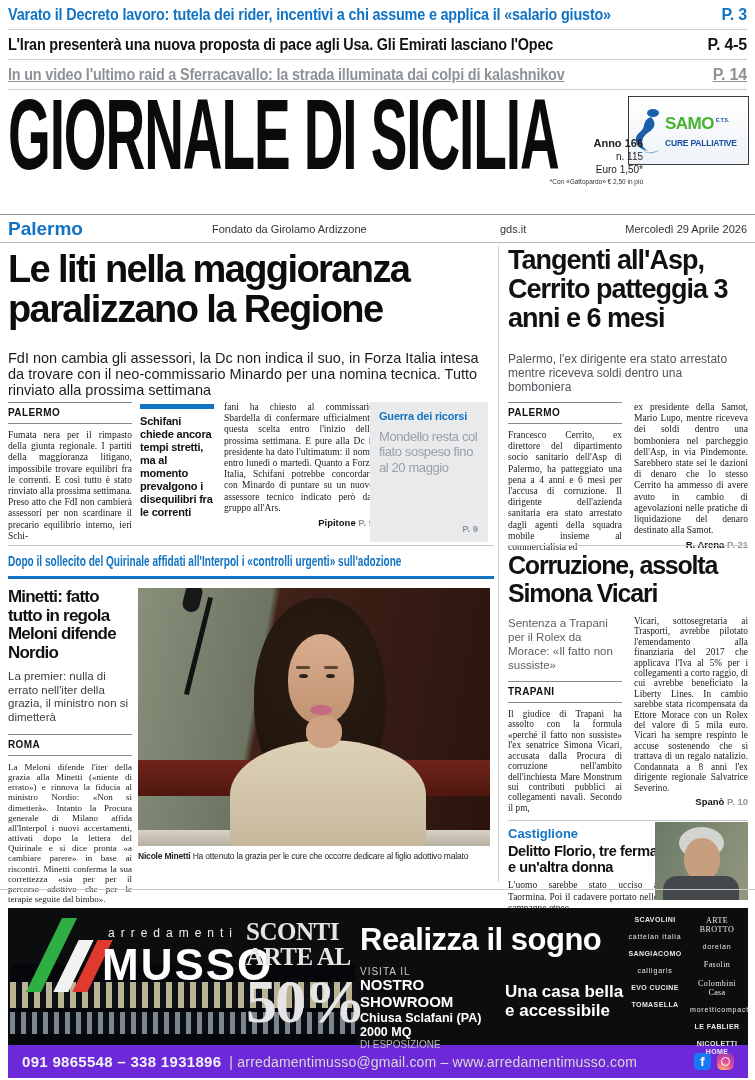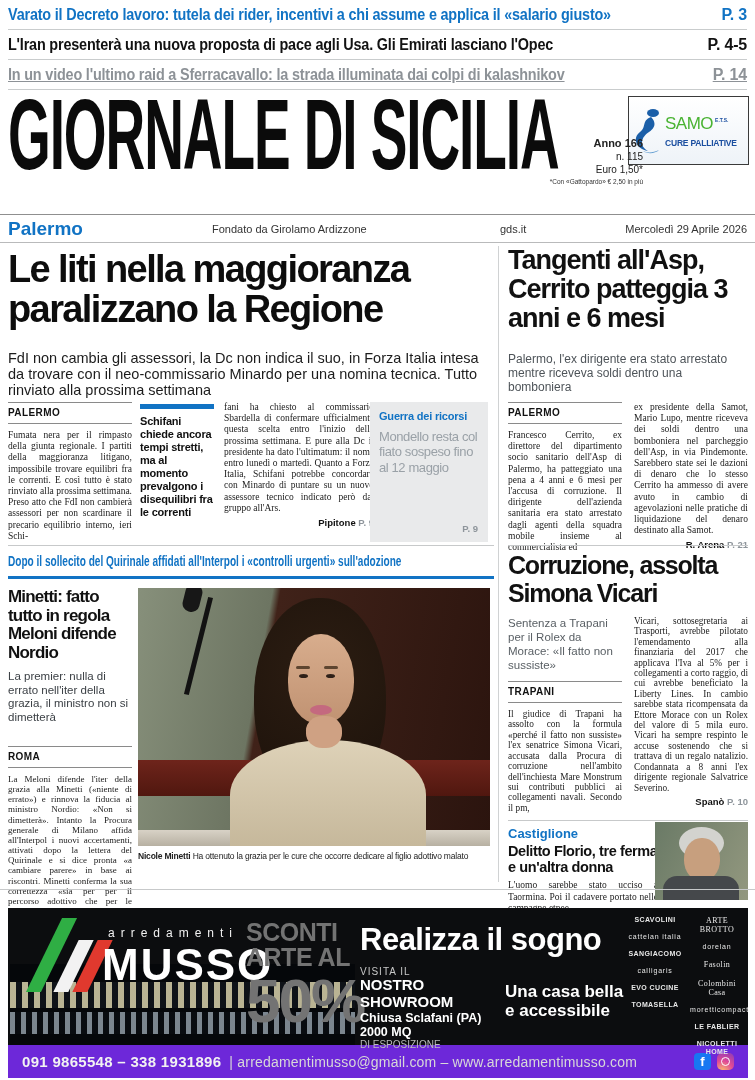--- a/index.html
+++ b/index.html
@@ -13,21 +13,21 @@
   .topline .t-page{font-weight:700;}
   .t1{color:#1173c4;} .t2{color:#121212;} .t3{color:#8d9297;text-decoration:underline;}
   
   .mast-title{position:absolute;left:8px;top:88px;margin:0;font-size:100px;line-height:.92;
               font-weight:700;letter-spacing:-2px;color:#0b0b0b;white-space:nowrap;
               transform:scaleX(.55);transform-origin:0 0;}
   .samo{position:absolute;right:6px;top:96px;width:115px;height:63px;border:1px solid #3a3a3a;
         background:linear-gradient(#ffffff,#eef3f8);display:flex;align-items:center;padding:2px;}
   .samo svg{flex:0 0 34px;height:52px;}
   .samo-txt{flex:1;text-align:left;}
-  .samo-name{color:#49b332;font-weight:400;font-size:17px;letter-spacing:-0.5px;}
+  .samo-name{color:#49b332;font-weight:700;font-size:17px;letter-spacing:-0.5px;}
   .samo-ets{color:#1b4fa0;font-weight:700;font-size:5px;margin-left:2px;vertical-align:super;}
   .samo-tag{color:#1b4fa0;font-weight:700;font-size:8.5px;margin-top:4px;letter-spacing:-0.2px;}
   .edition{position:absolute;right:112px;top:136px;text-align:right;font-size:10px;color:#222;line-height:1.3;}
   .ed-anno{font-weight:700;font-size:11px;}
   .ed-nota{font-size:6.5px;color:#333;margin-top:2px;white-space:nowrap;}
   
   .sectionbar{position:absolute;left:0;right:0;top:214px;height:27px;border-top:1px solid #8f8f8f;
               border-bottom:1px solid #b9babb;font-size:11px;color:#333;}
   .sb-edition{position:absolute;left:8px;top:3px;color:#1173c4;font-weight:700;font-size:19px;}
   .sb-founder{position:absolute;left:212px;top:8px;}
@@ -54,21 +54,21 @@
   .gb-kicker{color:#1173c4;font-weight:700;font-size:11px;margin-bottom:7px;letter-spacing:-0.2px;}
   .gb-text{font-size:13px;line-height:1.18;color:#9aa1a7;letter-spacing:-0.4px;}
   .gb-page{position:absolute;right:10px;bottom:8px;font-weight:700;font-size:9.5px;color:#8e959b;}
   
   .interpol{position:absolute;left:8px;top:552px;width:486px;border-bottom:3px solid #1173c4;padding-bottom:6px;}
   .interpol span{display:inline-block;font-weight:700;font-size:14px;color:#1173c4;white-space:nowrap;
                  transform:scaleX(.72);transform-origin:0 50%;}
   
   .min-left{position:absolute;left:8px;top:588px;width:124px;}
   .min-headline{margin:0 0 7px;font-size:17px;line-height:1.1;font-weight:700;letter-spacing:-0.8px;}
-  .min-standfirst{font-size:11.5px;line-height:1.2;color:#3c4146;margin-bottom:21px;}
+  .min-standfirst{font-size:11.5px;line-height:1.2;color:#3c4146;margin-bottom:9px;}
   .min-body{font-size:9px;line-height:1.13;}
   .min-page{text-align:right;font-weight:700;font-size:9.5px;color:#8e959b;margin-top:2px;}
   .photo{position:absolute;overflow:hidden;}
   #minetti-photo{left:138px;top:588px;width:352px;height:258px;
     background:linear-gradient(100deg,#87907b 0%,#6d7562 34%,#402219 36%,#2b140e 100%);}
   .ph-mic{position:absolute;left:58px;top:8px;width:5px;height:100px;background:#121212;transform:rotate(14deg);}
   .ph-mic-head{position:absolute;left:46px;top:-4px;width:17px;height:28px;border-radius:8px;background:#171717;transform:rotate(14deg);}
   .ph-bench{position:absolute;left:0;bottom:50px;width:100%;height:36px;background:linear-gradient(#6e241b,#50170f);}
   .ph-desk{position:absolute;left:0;bottom:0;width:100%;height:16px;background:linear-gradient(#d8d2c6,#b7b0a2);}
   .ph-hair{position:absolute;left:116px;top:10px;width:132px;height:205px;border-radius:48%;
@@ -112,21 +112,21 @@
      background:repeating-linear-gradient(90deg,#d9d2ac 0 6px,#10141a 6px 12px);opacity:.85;}
   .ad-photo .win2{position:absolute;left:0;right:0;top:48px;height:22px;
      background:repeating-linear-gradient(90deg,#aebcc8 0 5px,#0b0e13 5px 11px);opacity:.7;}
   .musso{position:absolute;left:22px;top:8px;width:215px;height:80px;z-index:2;}
   .stripe{position:absolute;width:15px;transform:skewX(-26deg);}
   .st-g{left:14px;top:2px;height:74px;background:#2fae44;}
   .st-w{left:36px;top:24px;height:52px;background:#f2f2f2;}
   .st-r{left:55px;top:24px;height:52px;background:#e0392e;}
   .musso-pre{position:absolute;left:78px;top:10px;font-size:12px;letter-spacing:6px;color:#f2f2f2;}
   .musso-name{position:absolute;left:72px;top:24px;font-size:44px;font-weight:700;letter-spacing:2px;color:#fff;}
-  .promo{position:absolute;left:238px;top:12px;z-index:2;color:#737373;font-weight:700;line-height:.98;}
+  .promo{position:absolute;left:238px;top:12px;z-index:2;color:#e5e5e5;font-weight:700;line-height:.98;font-family:Liberation Serif, serif;}
   .promo-l{font-size:25px;letter-spacing:-0.5px;}
   .promo-pct{font-size:62px;letter-spacing:-2px;margin-top:2px;}
   .slogan{position:absolute;left:352px;top:14px;font-size:31px;font-weight:700;letter-spacing:-0.5px;color:#fff;z-index:2;}
   .visit{position:absolute;left:352px;top:58px;width:132px;line-height:1.12;z-index:2;}
   .v-s{font-size:10px;color:#c8c8c8;letter-spacing:1px;}
   .v-b{font-size:15px;font-weight:700;}
   .v-m{font-size:12.5px;font-weight:700;}
   .v-n{font-size:10px;color:#bbb;}
   .tagline{position:absolute;left:497px;top:74px;width:130px;font-size:17px;font-weight:700;line-height:1.12;color:#fff;z-index:2;}
   .brands{position:absolute;left:620px;top:8px;width:116px;display:flex;gap:8px;z-index:2;}
@@ -204,21 +204,21 @@
   <div class="pullquote">Schifani chiede ancora tempi stretti, ma al momento prevalgono i disequilibri fra le correnti</div>
   <div class="lead-col2">
     <div class="serif">fani ha chiesto al commissario Sbardella di confermare ufficialmente questa scelta entro l'inizio della prossima settimana. E pure alla Dc il presidente ha dato l'ultimatum: il nome entro lunedì o martedì. Quanto a Forza Italia, Schifani potrebbe concordare con Minardo di puntare su un nuovo assessore tecnico indicato però dal gruppo all'Ars.</div>
     <div class="byline">
       <span>Pipitone</span>
       <span class="pg">P. 9</span>
     </div>
   </div>
   <div class="graybox">
     <div class="gb-kicker">Guerra dei ricorsi</div>
-    <div class="gb-text">Mondello resta col fiato sospeso fino al 12 maggio</div>
+    <div class="gb-text">Mondello resta col fiato sospeso fino al 20 maggio</div>
     <div class="gb-page">P. 9</div>
   </div>
 
   <div class="hr" style="left:8px;top:545px;width:486px;"></div>
 
   <div class="interpol">
     <span>Dopo il sollecito del Quirinale affidati all'Interpol i «controlli urgenti» sull'adozione</span>
   </div>
 
   <div class="min-left">

